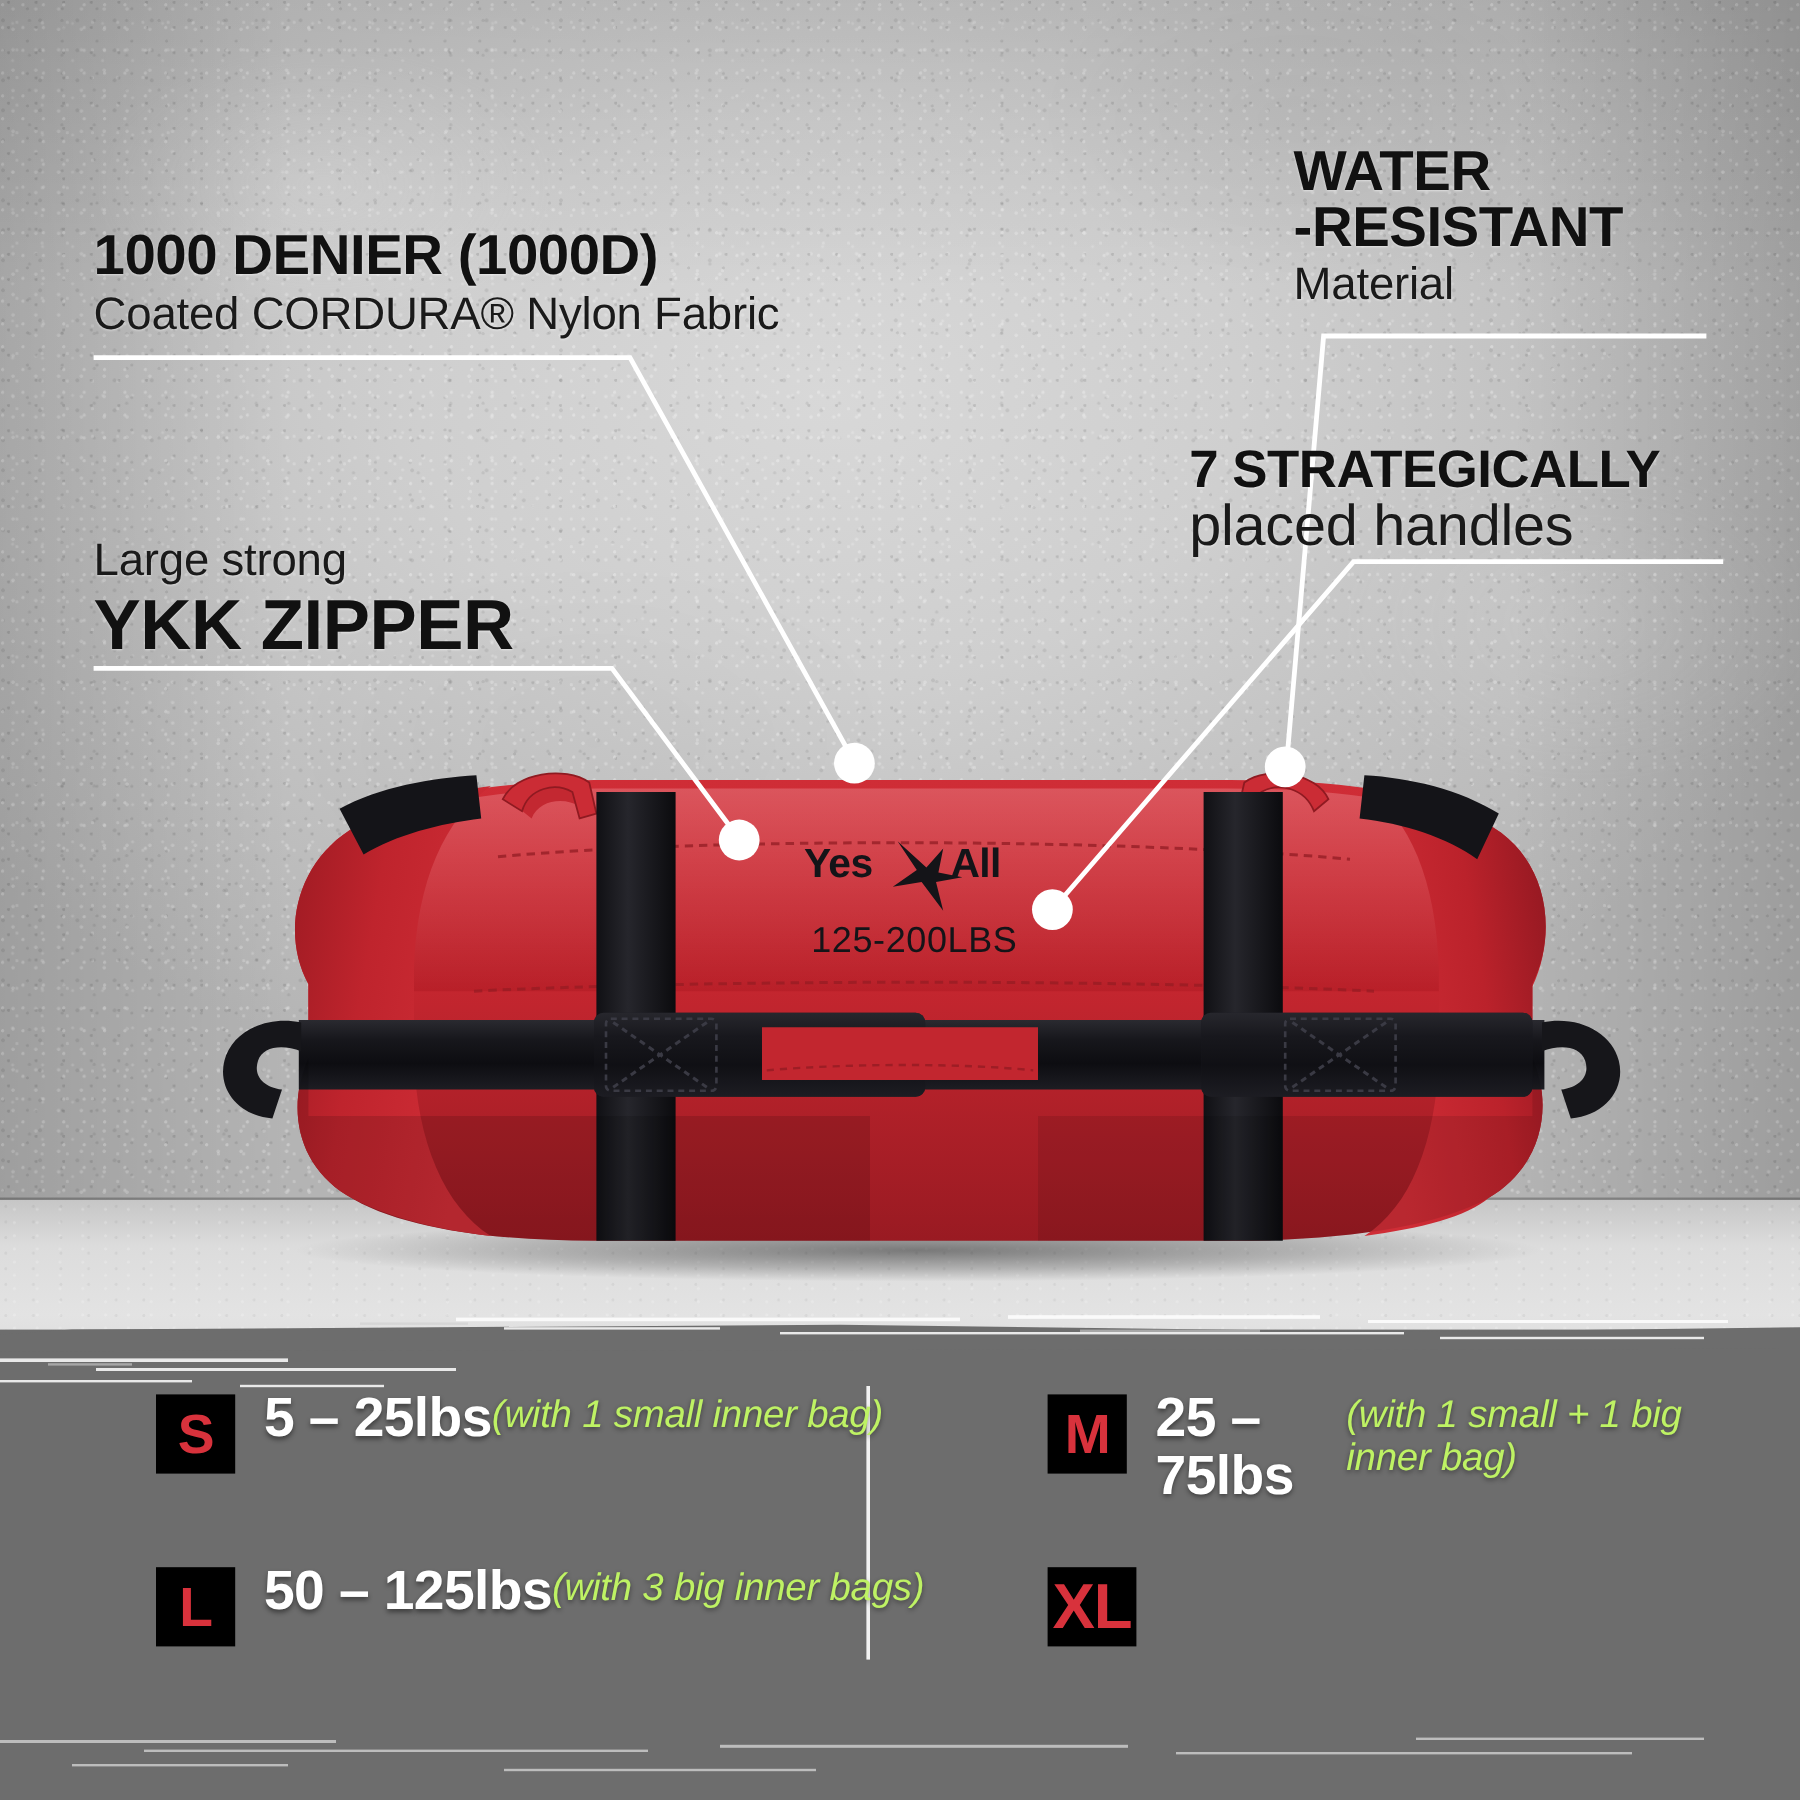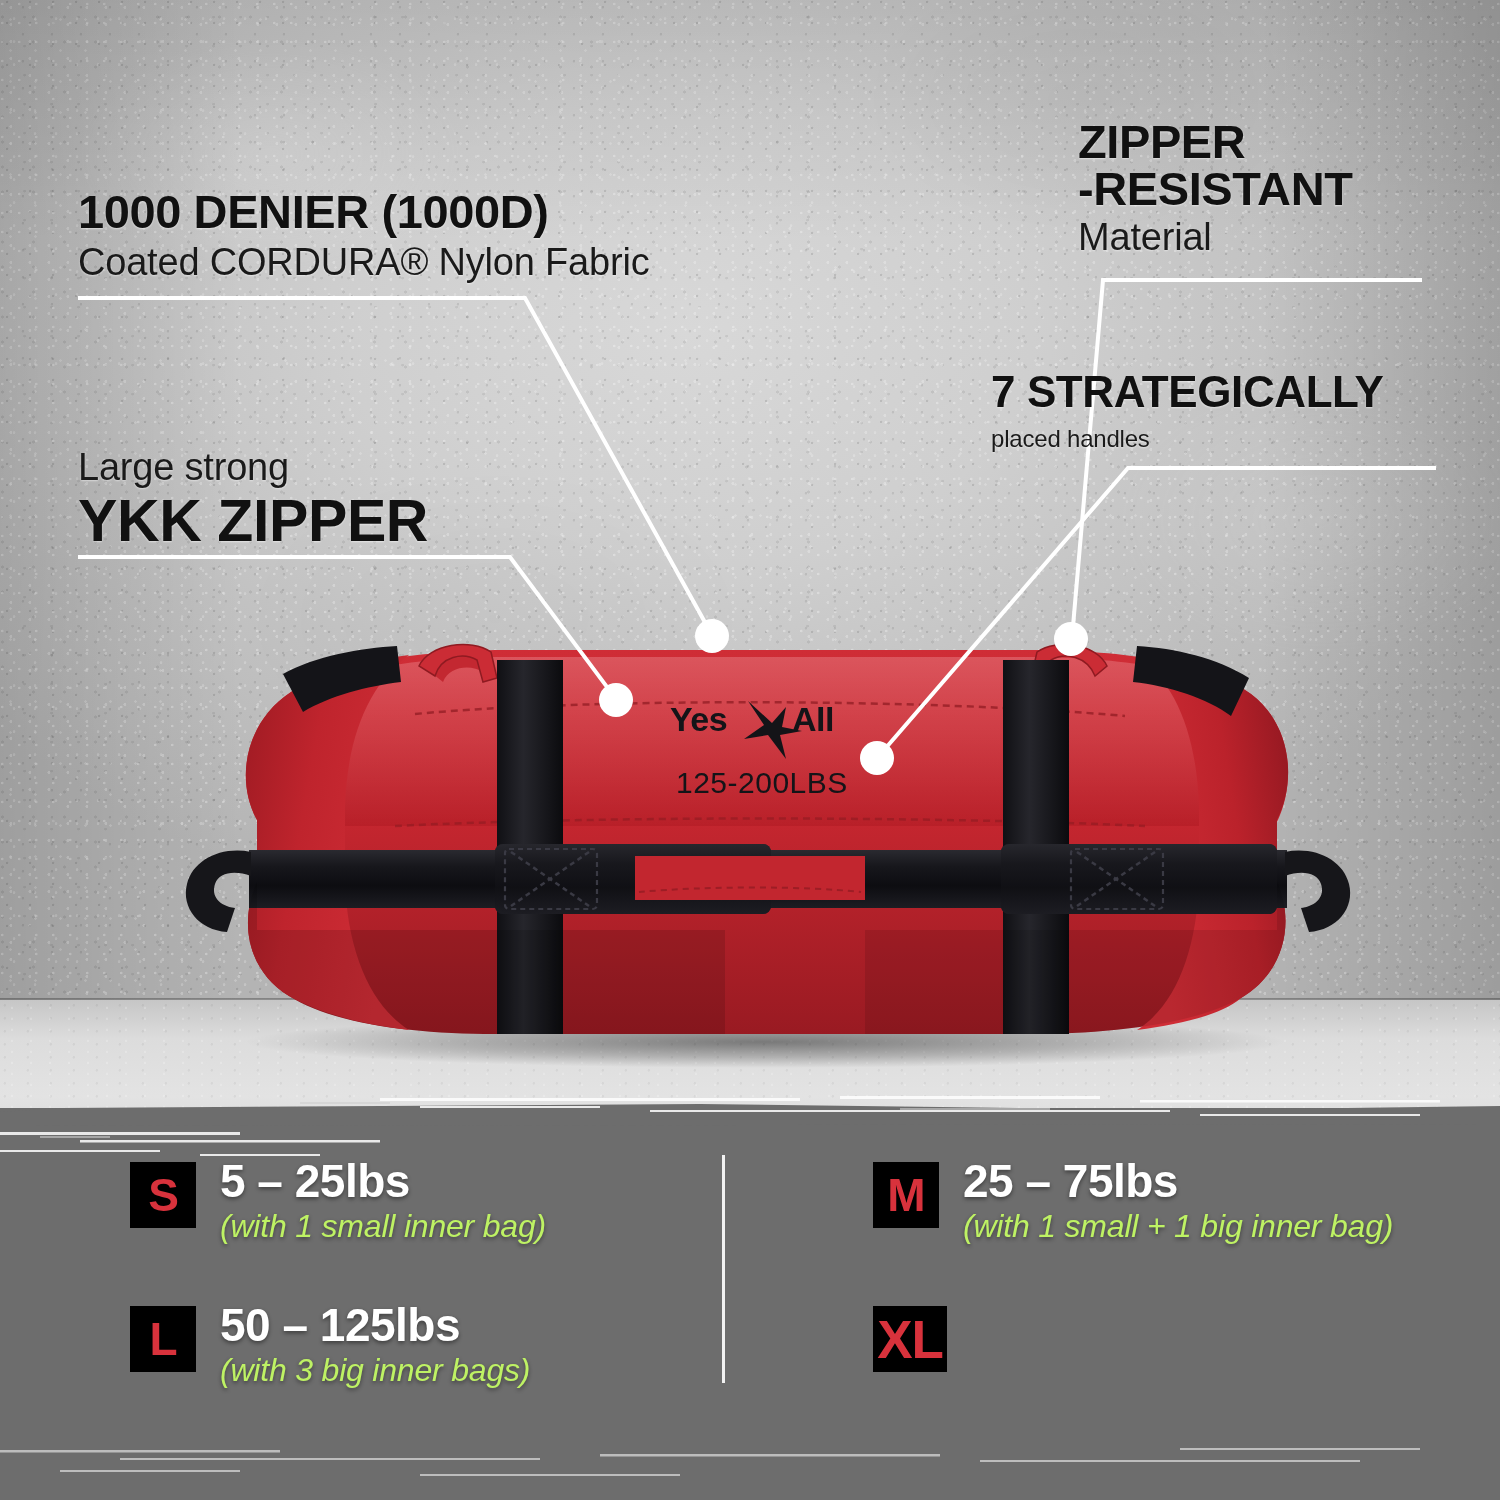--- a/index.html
+++ b/index.html
@@ -98,21 +98,21 @@
   #co-zipper .co-sub  { font-size:38px; }
   #co-zipper .co-head { font-size:59px; margin-top:4px; }
 
   #co-water        { left:1078px; top:118px; }
   #co-water .co-head { font-size:47px; }
   #co-water .co-head .l2 { display:block; }
   #co-water .co-sub  { font-size:38px; margin-top:6px; }
 
   #co-handles      { left:991px; top:370px; }
   #co-handles .co-head { font-size:44px; }
-  #co-handles .co-sub  { font-size:24px; margin-top:12px; }
+  #co-handles .co-sub  { font-size:48px; margin-top:0; }
 
   
   #leaders { position:absolute; left:0; top:0; width:1500px; height:1105px; pointer-events:none; }
 
   
   .banner {
     position:absolute; left:0; top:1108px; width:1500px; height:392px;
     background:#6d6d6d;
   }
   .banner-grunge-top, .banner-grunge-bot {
@@ -137,21 +137,21 @@
     color:#d8323c;
     font-weight:bold;
     display:flex; align-items:center; justify-content:center;
     width:66px; height:66px;
     font-size:46px;
     line-height:1;
     letter-spacing:-1px;
     margin-top:4px;
   }
   .badge.wide { width:74px; font-size:53px; }
-  .size-txt { display:flex; flex-direction:column; }
+  .size-txt { display:flex; flex-direction:row; }
   .size-range {
     color:#fff; font-weight:bold; font-size:46px; line-height:1.04;
     letter-spacing:-0.5px;
     text-shadow:0 2px 4px rgba(0,0,0,.45);
   }
   .size-note {
     color:#bef264; font-style:italic; font-size:32px; line-height:1.12;
     margin-top:3px; letter-spacing:-0.2px;
     text-shadow:0 2px 4px rgba(0,0,0,.45);
   }
@@ -336,21 +336,21 @@
     <div class="co-sub">Coated CORDURA® Nylon Fabric</div>
   </div>
 
   <div class="callout" id="co-zipper">
     <div class="co-sub">Large strong</div>
     <div class="co-head">YKK ZIPPER</div>
   </div>
 
   <div class="callout" id="co-water">
     <div class="co-head">
-      <span>ZIPPER</span>
+      <span>WATER</span>
       <span class="l2">-RESISTANT</span>
     </div>
     <div class="co-sub">Material</div>
   </div>
 
   <div class="callout" id="co-handles">
     <div class="co-head">7 STRATEGICALLY</div>
     <div class="co-sub">placed handles</div>
   </div>
 

